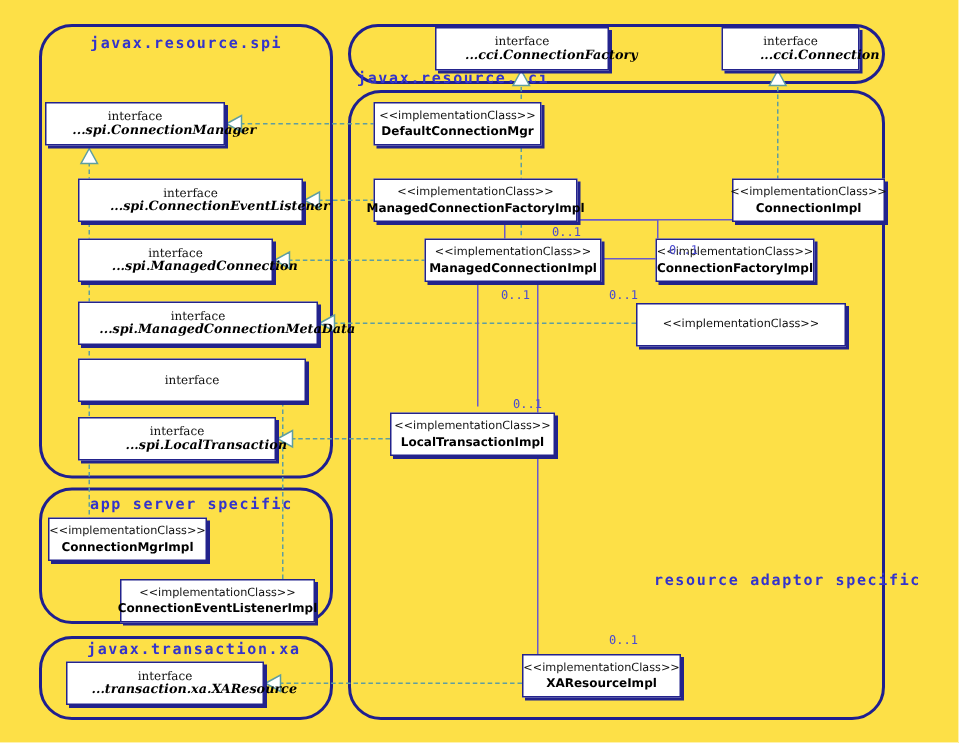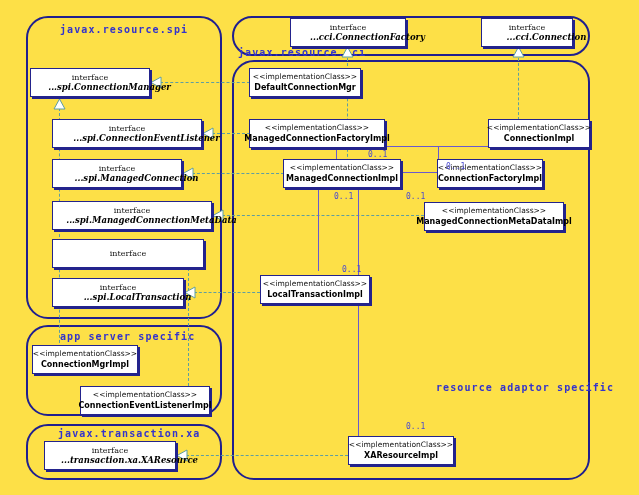--- a/index.html
+++ b/index.html
@@ -267,21 +267,20 @@
     <span class="nname">ConnectionImpl</span>
   </div>
 
   <div class="node" style="left:437px; top:159px; width:106px; height:29px;">
     <span class="stereo">&lt;&lt;implementationClass&gt;&gt;</span>
     <span class="nname">ConnectionFactoryImpl</span>
   </div>
 
   <div class="node" style="left:424px; top:202px; width:140px; height:29px;">
     <span class="stereo">&lt;&lt;implementationClass&gt;&gt;</span>
-    <span class="nname">ManagedConnectionMetaDataImpl</span>
   </div>
 
   <div class="node" style="left:260px; top:275px; width:110px; height:29px;">
     <span class="stereo">&lt;&lt;implementationClass&gt;&gt;</span>
     <span class="nname">LocalTransactionImpl</span>
   </div>
 
   <div class="node" style="left:348px; top:436px; width:106px; height:29px;">
     <span class="stereo">&lt;&lt;implementationClass&gt;&gt;</span>
     <span class="nname">XAResourceImpl</span>

